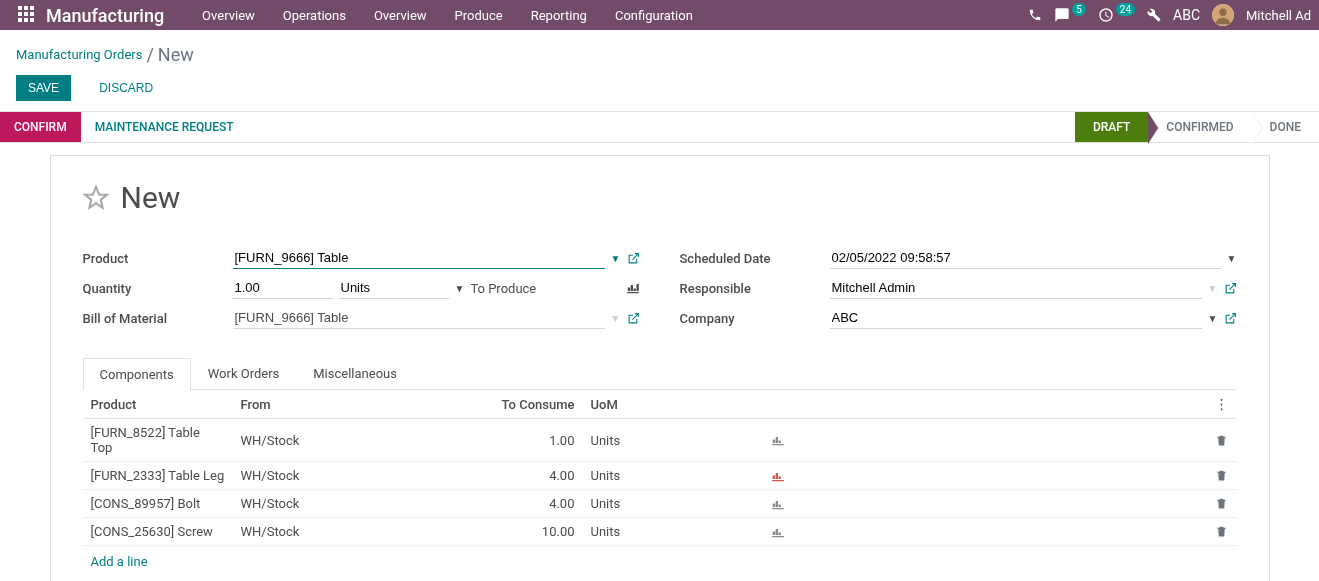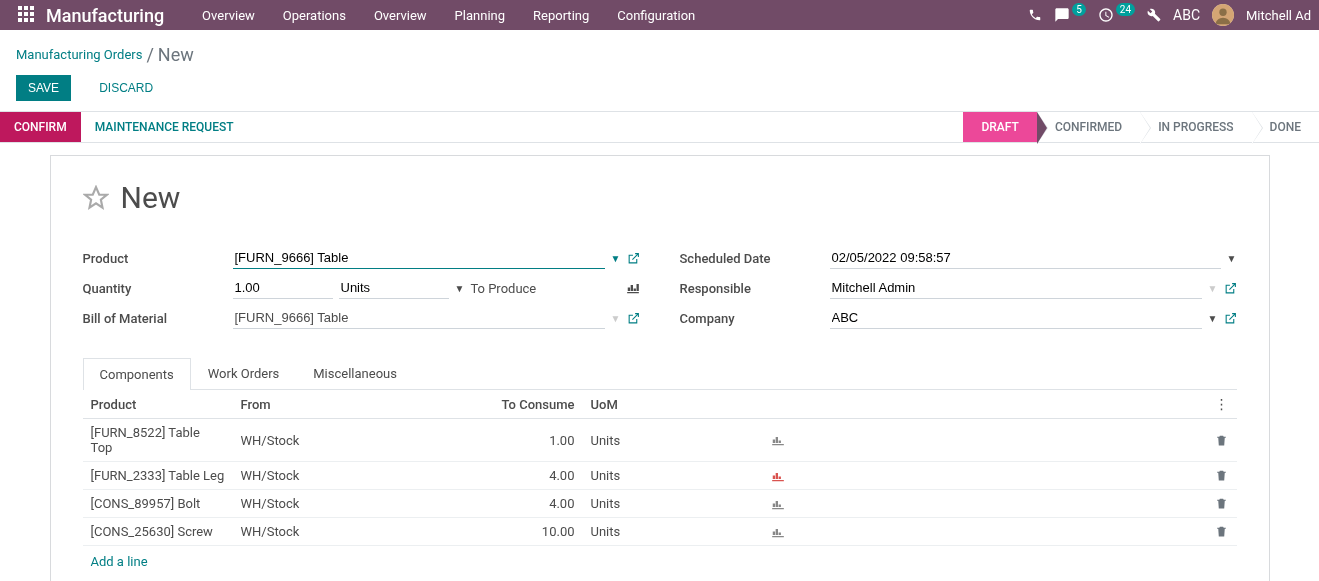--- a/index.html
+++ b/index.html
@@ -31,21 +31,21 @@
 .btn-link { background: transparent; color: #017E84; }
 
 
 .status-bar { border-top: 1px solid #dee2e6; border-bottom: 1px solid #dee2e6; height: 32px; display: flex; align-items: stretch; }
 .status-left { display: flex; align-items: center; padding-left: 0; }
 .status-btn { padding: 0 14px; font-size: 12px; font-weight: 500; text-transform: uppercase; cursor: pointer; display: flex; align-items: center; height: 100%; }
 .status-btn.primary { background: #be185d; color: #fff; }
 .status-btn.secondary { color: #017E84; }
 .status-right { margin-left: auto; display: flex; align-items: stretch; }
 .status-step { padding: 0 18px; font-size: 12px; font-weight: 500; color: #6c757d; display: flex; align-items: center; position: relative; text-transform: uppercase; }
-.status-step.active { background: #ec4899; color: #fff; }
+.status-step.active { background: #4d7c0f; color: #fff; }
 .status-step::after { content: ''; position: absolute; right: -10px; top: 0; width: 0; height: 0; border-top: 16px solid transparent; border-bottom: 16px solid transparent; border-left: 10px solid #fff; z-index: 2; }
 .status-step.active::after { border-left-color: #714B67; }
 .status-step::before { content: ''; position: absolute; right: -11px; top: 0; width: 0; height: 0; border-top: 16px solid transparent; border-bottom: 16px solid transparent; border-left: 11px solid #dee2e6; z-index: 1; }
 
 
 .form-sheet { margin: 12px auto 0; max-width: 1220px; background: #fff; border: 1px solid #d8dadd; padding: 24px 32px; }
 .form-title-row { display: flex; align-items: center; gap: 12px; margin-bottom: 28px; }
 .star-icon { width: 26px; height: 26px; color: #aaa; cursor: pointer; }
 .form-title { font-size: 30px; font-weight: 400; color: #4c4c4c; }
 
@@ -97,21 +97,21 @@
       <span></span>
       <span></span>
       <span></span>
       <span></span>
   </div>
   <div class="navbar-title">Manufacturing</div>
   <div class="nav-menu">
     <div class="nav-item">Overview</div>
     <div class="nav-item">Operations</div>
     <div class="nav-item">Overview</div>
-    <div class="nav-item">Planning</div>
+    <div class="nav-item">Produce</div>
     <div class="nav-item">Reporting</div>
     <div class="nav-item">Configuration</div>
   </div>
   <div class="navbar-right">
     <div class="nav-icon">
       <svg width="14" height="14" viewBox="0 0 24 24" fill="white">
           <path d="M6.6 10.8c1.4 2.8 3.8 5.1 6.6 6.6l2.2-2.2c.3-.3.7-.4 1-.2 1.1.4 2.4.6 3.6.6.6 0 1 .4 1 1V20c0 .6-.4 1-1 1C10.6 21 3 13.4 3 4c0-.6.4-1 1-1h3.5c.6 0 1 .4 1 1 0 1.2.2 2.5.6 3.6.1.4 0 .8-.3 1L6.6 10.8z"></path>
         </svg>
     </div>
     <div class="nav-icon">
@@ -158,21 +158,20 @@
 </div>
 
 <div class="status-bar">
   <div class="status-left">
     <div class="status-btn primary">CONFIRM</div>
     <div class="status-btn secondary">MAINTENANCE REQUEST</div>
   </div>
   <div class="status-right">
     <div class="status-step active">DRAFT</div>
     <div class="status-step">CONFIRMED</div>
-    <div class="status-step">IN PROGRESS</div>
     <div class="status-step">DONE</div>
   </div>
 </div>
 
 <div class="form-sheet">
   <div class="form-title-row">
     <svg class="star-icon" viewBox="0 0 24 24" fill="none" stroke="#aaa" stroke-width="2">
         <path d="M12 2l3 7h7l-5.5 4.5L18 21l-6-4-6 4 1.5-7.5L2 9h7z"></path>
       </svg>
     <h1 class="form-title">New</h1>

